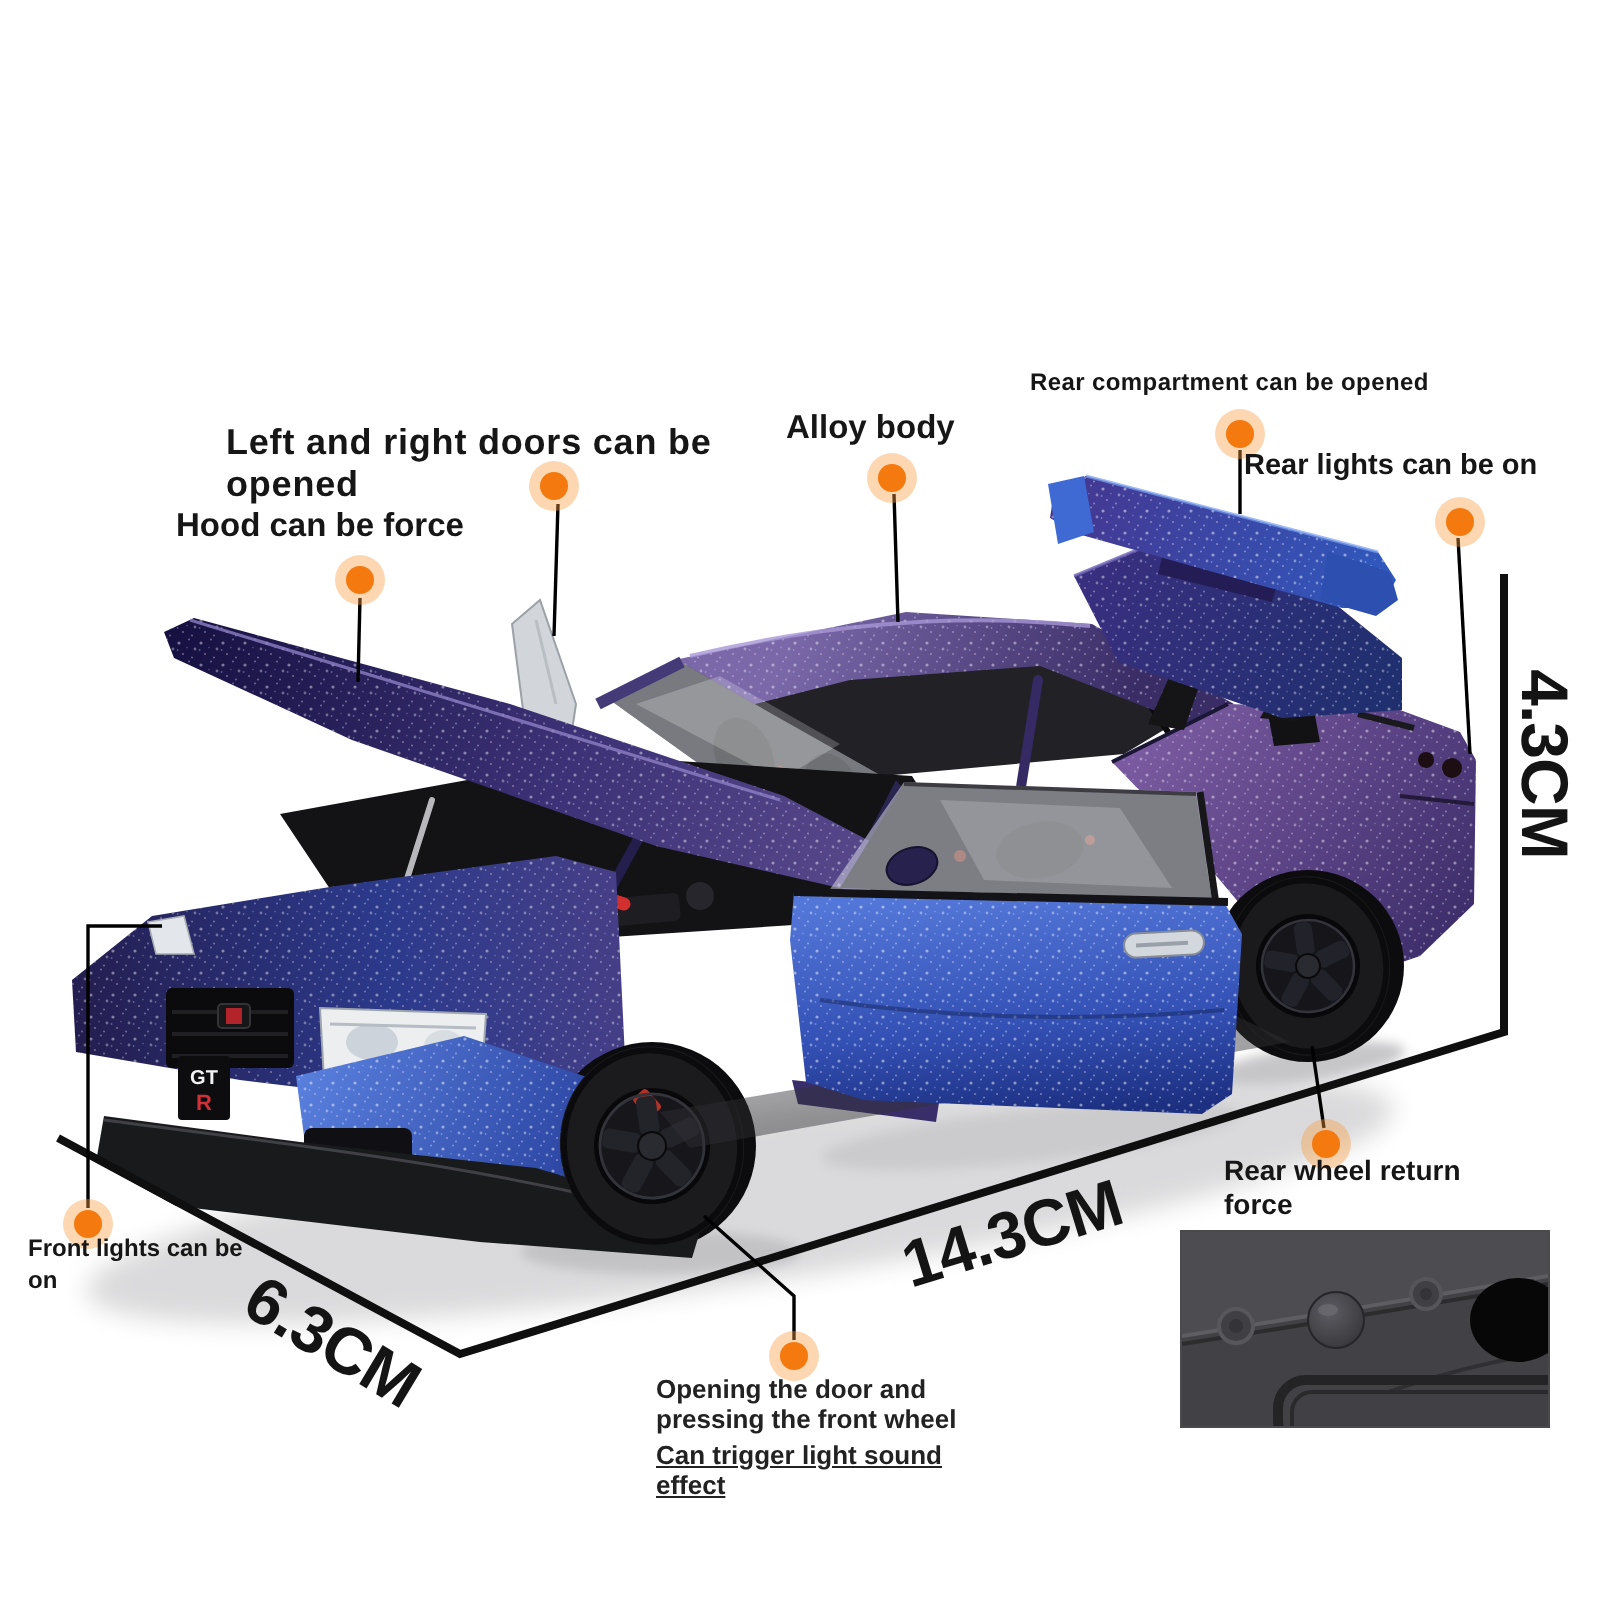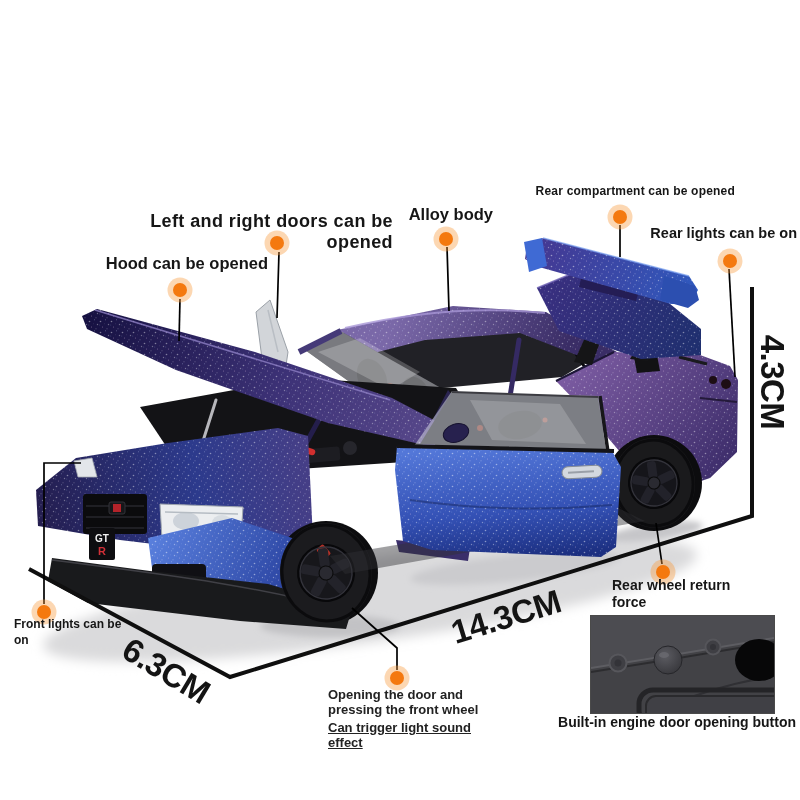--- a/index.html
+++ b/index.html
@@ -1,20 +1,20 @@
 <!DOCTYPE html>
 <html><head>
 <meta charset="utf-8">
 <style>
   html,body{margin:0;padding:0;background:#ffffff;}
   .stage{position:relative;width:800px;height:800px;background:#ffffff;overflow:hidden;
          font-family:"Liberation Sans",sans-serif;}
   .scene{position:absolute;left:0;top:0;width:800px;height:800px;}
   .lbl{position:absolute;font-weight:bold;color:#161616;}
-  .c{text-align:right;}
+  .c{text-align:left;}
   #lbl-doors{left:113px;top:211px;width:280px;font-size:18px;letter-spacing:.4px;}
   #lbl-hood{left:88px;top:254px;width:180px;font-size:16.5px;}
   #lbl-alloy{left:393px;top:205px;width:100px;font-size:16.5px;}
   #lbl-rearcomp{left:515px;top:184px;width:220px;font-size:12px;letter-spacing:.2px;}
   #lbl-rearlights{left:622px;top:225px;width:175px;font-size:14.5px;}
   #lbl-frontlights{left:14px;top:617px;width:110px;font-size:12px;line-height:1.3;}
   #lbl-rearwheel{left:612px;top:577px;width:140px;font-size:14px;line-height:1.18;}
   #lbl-doorpress{left:328px;top:687px;width:158px;font-size:13px;line-height:1.16;color:#222;}
   #lbl-doorpress .p2{margin-top:3px;text-decoration:underline;}
   #lbl-builtin{left:518px;top:714px;width:278px;font-size:14px;white-space:nowrap;}
@@ -309,31 +309,30 @@
           <circle cx="663" cy="572" r="7" fill="#f4790f"></circle>
         </g>
     <g>
           <circle cx="397" cy="678" r="12.5" fill="#f79a3e" opacity=".4"></circle>
           <circle cx="397" cy="678" r="7" fill="#f4790f"></circle>
         </g>
   </g>
 </svg>
 
 <div id="lbl-doors" class="lbl c">Left and right doors can be opened</div>
-<div id="lbl-hood" class="lbl c">Hood can be opened</div>
+<div id="lbl-hood" class="lbl c">Hood can be force</div>
 <div id="lbl-alloy" class="lbl c">Alloy body</div>
 <div id="lbl-rearcomp" class="lbl c">Rear compartment can be opened</div>
 <div id="lbl-rearlights" class="lbl c">Rear lights can be on</div>
 <div id="lbl-frontlights" class="lbl">Front lights can be on</div>
 <div id="lbl-rearwheel" class="lbl">Rear wheel return force</div>
 <div id="lbl-doorpress" class="lbl">
   <div class="p1">Opening the door and pressing the front wheel</div>
   <div class="p2">Can trigger light sound effect</div>
 </div>
-<div id="lbl-builtin" class="lbl c">Built-in engine door opening button</div>
 
 <div id="dim-h" class="dim">4.3CM</div>
 <div id="dim-l" class="dim">14.3CM</div>
 <div id="dim-w" class="dim">6.3CM</div>
 
 <div id="inset">
   <svg width="183" height="97" viewBox="0 0 183 97">
     <rect width="183" height="97" fill="#424246"></rect>
     <path d="M0,0 L183,0 L183,22 Q90,38 0,52 Z" fill="#4c4c51"></path>
     <path d="M0,52 Q90,38 183,22" stroke="#5d5d62" stroke-width="2" fill="none"></path>

